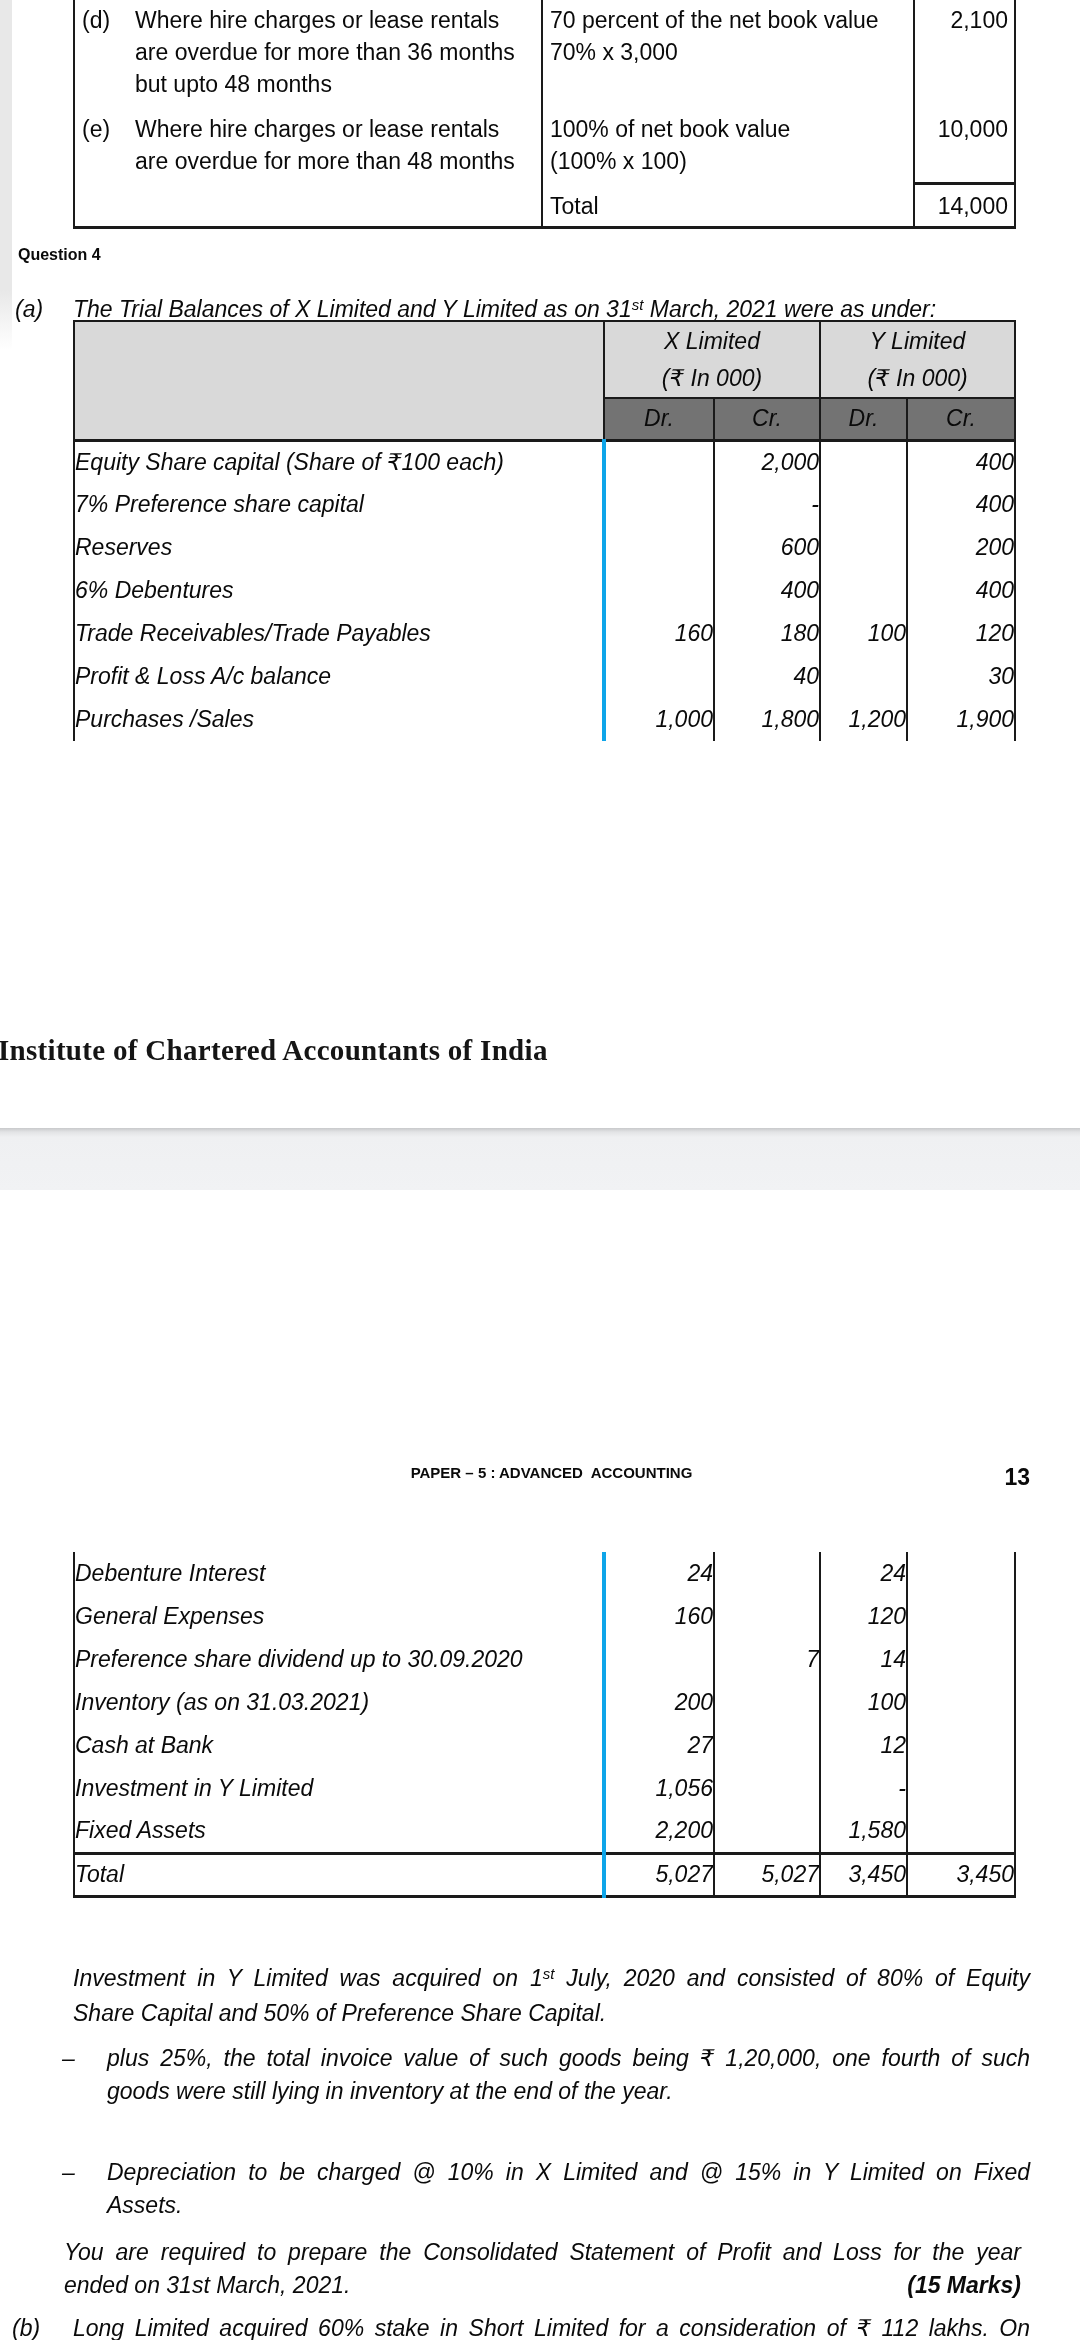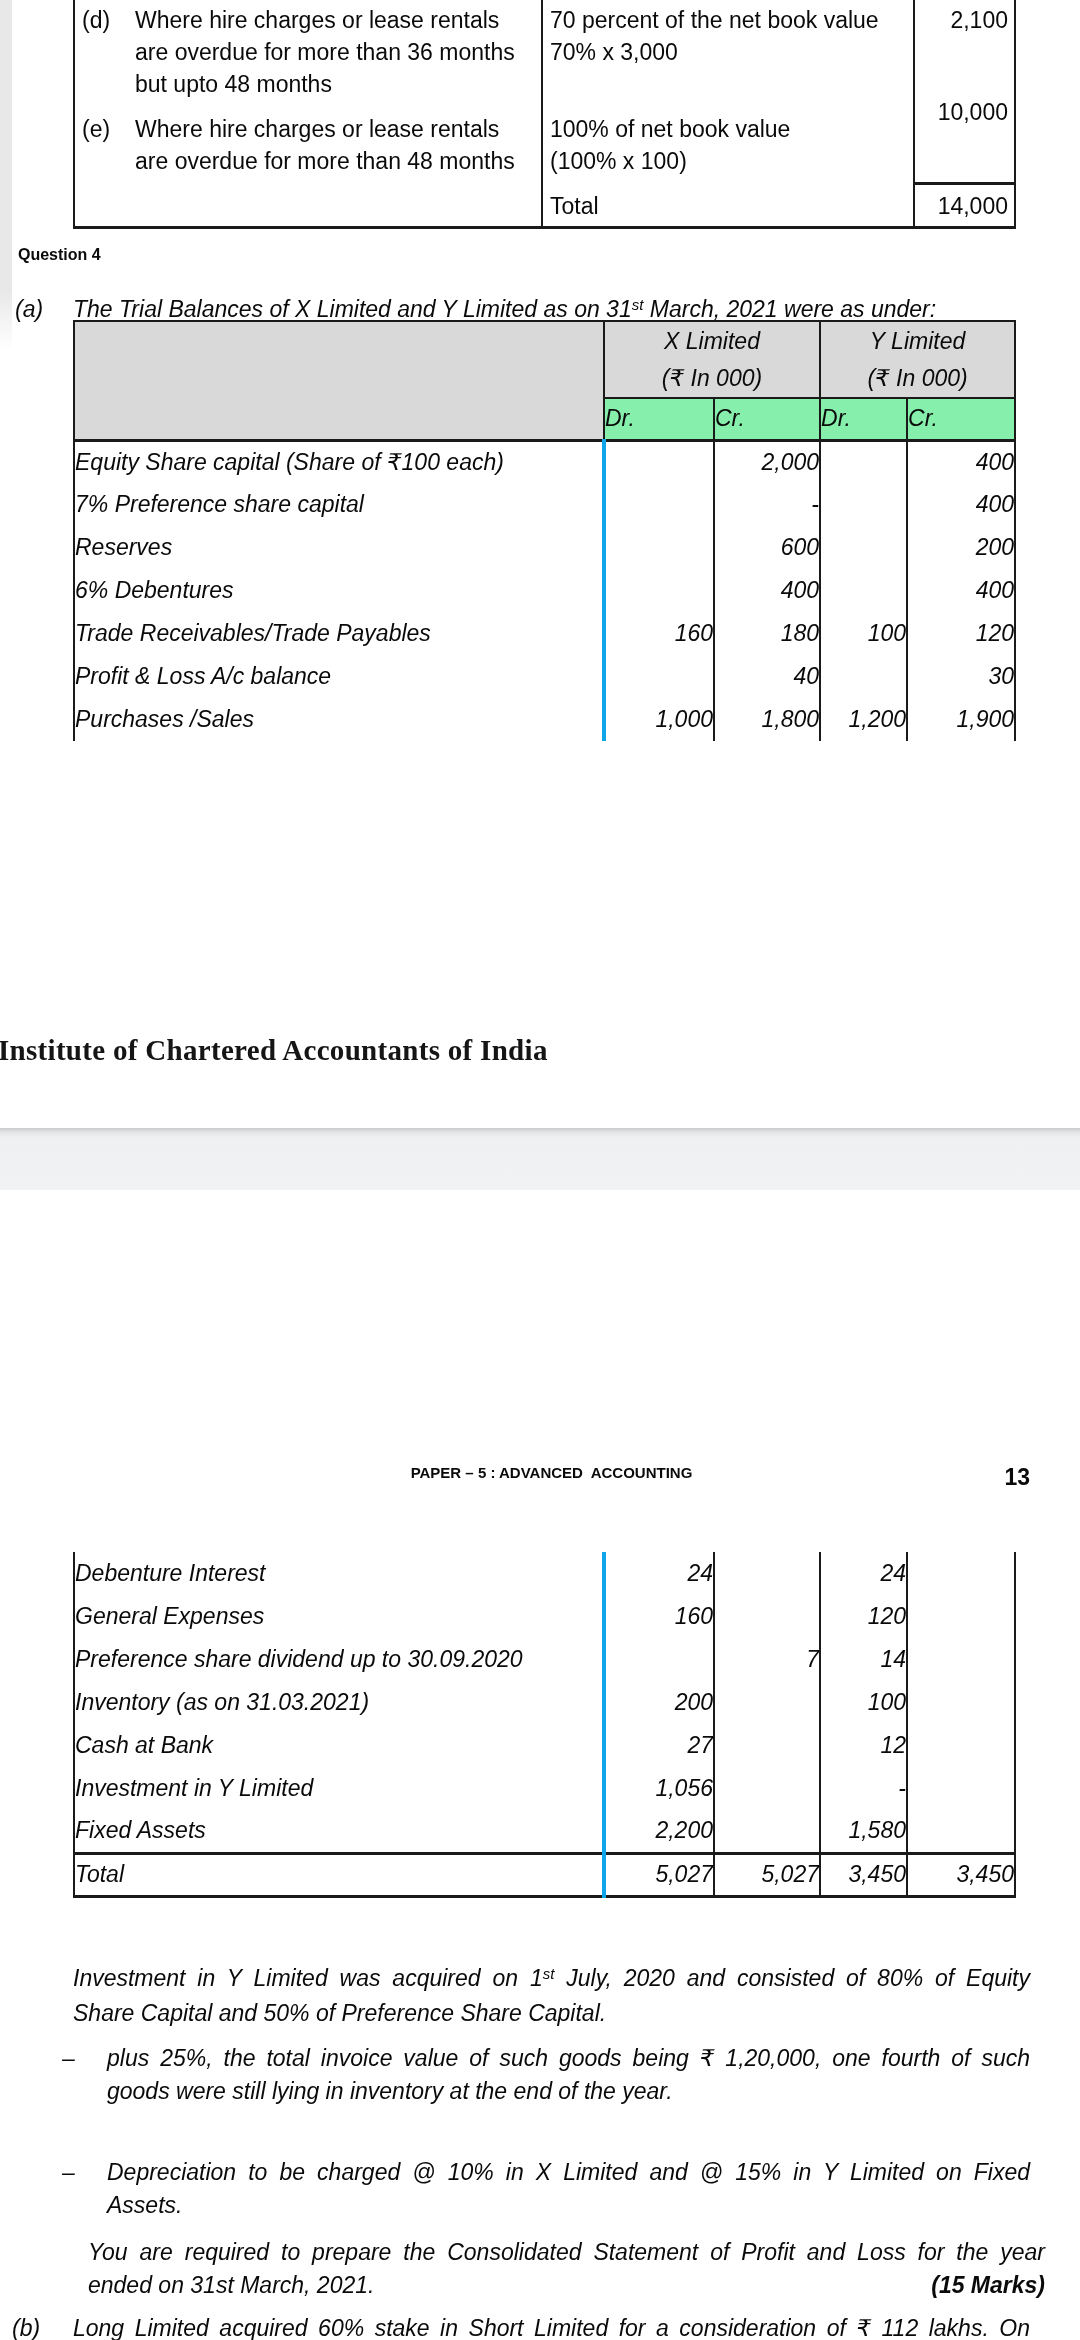--- a/index.html
+++ b/index.html
@@ -27,22 +27,22 @@
 
   
   table.grid{border-collapse:collapse;table-layout:fixed;width:941px;font-size:23px;font-style:italic;color:#0a0a0a;}
   table.grid td{padding:0;overflow:hidden;white-space:nowrap;vertical-align:middle;}
   .trial-wrap{left:73px;top:320px;}
   .cont-wrap{left:73px;top:1552px;}
   td.desc-head{background:#d9d9d9;border-left:2px solid #1a1a1a;border-top:2px solid #1a1a1a;
                border-right:2px solid #1a1a1a;border-bottom:3px solid #1a1a1a;}
   td.group{background:#d9d9d9;border-top:2px solid #1a1a1a;border-bottom:2px solid #1a1a1a;
            border-right:2px solid #1a1a1a;text-align:center;line-height:37px;}
-  td.subhead{background:#86efac;border-bottom:3px solid #1a1a1a;border-right:2px solid #1a1a1a;
-             text-align:left;padding-right:18px;}
+  td.subhead{background:#737373;border-bottom:3px solid #1a1a1a;border-right:2px solid #1a1a1a;
+             text-align:center;padding-right:18px;}
   td.c-desc{border-left:2px solid #1a1a1a;border-right:4px solid #0ea5e9;padding-left:16px;}
   td.c-num{border-right:2px solid #1a1a1a;text-align:right;padding-right:7px;}
   tr.h1{height:77px;} tr.h2{height:42px;} tr.body{height:43px;}
   tr.total td{border-top:3px solid #1a1a1a;border-bottom:3px solid #1a1a1a;}
 
   
   .footer1{left:-2px;top:1034px;font-family:"Liberation Serif","DejaVu Serif",serif;
            font-weight:bold;font-size:29px;letter-spacing:0.3px;color:#151515;white-space:nowrap;}
 
   
@@ -88,21 +88,21 @@
 
     <div class="cell" style="left:9px;top:113px">(e)</div>
     <div class="cell" style="left:62px;top:113px">
       <div>Where hire charges or lease rentals</div>
       <div>are overdue for more than 48 months</div>
     </div>
     <div class="cell" style="left:477px;top:113px">
       <div>100% of net book value</div>
       <div>(100% x 100)</div>
     </div>
-    <div class="cell amt" style="top:96px">10,000</div>
+    <div class="cell amt" style="top:113px">10,000</div>
 
     <div class="cell" style="left:477px;top:190px">Total</div>
     <div class="cell amt" style="top:190px">14,000</div>
   </div>
 
   <div class="abs q-head">Question 4</div>
   <div class="abs qa-label">(a)</div>
   <div class="abs qa-text"><span>The Trial Balances of X Limited and Y Limited as on 31</span><span class="sup">st</span><span> March, 2021 were as under:</span></div>
 
   <div class="abs trial-wrap">
@@ -272,21 +272,21 @@
     <div class="jline">plus 25%, the total invoice value of such goods being ₹ 1,20,000, one fourth of such</div>
     <div class="jlast">goods were still lying in inventory at the end of the year.</div>
   </div>
 
   <div class="abs para" style="left:62px;top:2156px">–</div>
   <div class="abs para" style="left:107px;top:2156px;width:923px">
     <div class="jline">Depreciation to be charged @ 10% in X Limited and @ 15% in Y Limited on Fixed</div>
     <div class="jlast">Assets.</div>
   </div>
 
-  <div class="abs para" style="left:88px;top:2236px;width:957px">
+  <div class="abs para" style="left:64px;top:2236px;width:957px">
     <div class="jline">You are required to prepare the Consolidated Statement of Profit and Loss for the year</div>
     <div class="jlast">ended on 31st March, 2021.</div>
     <span class="marks">(15 Marks)</span>
   </div>
 
   <div class="abs para" style="left:12px;top:2312px">(b)</div>
   <div class="abs para jline" style="left:73px;top:2312px;width:957px">Long Limited acquired 60% stake in Short Limited for a consideration of ₹ 112 lakhs. On</div>
 
 </div>
 

